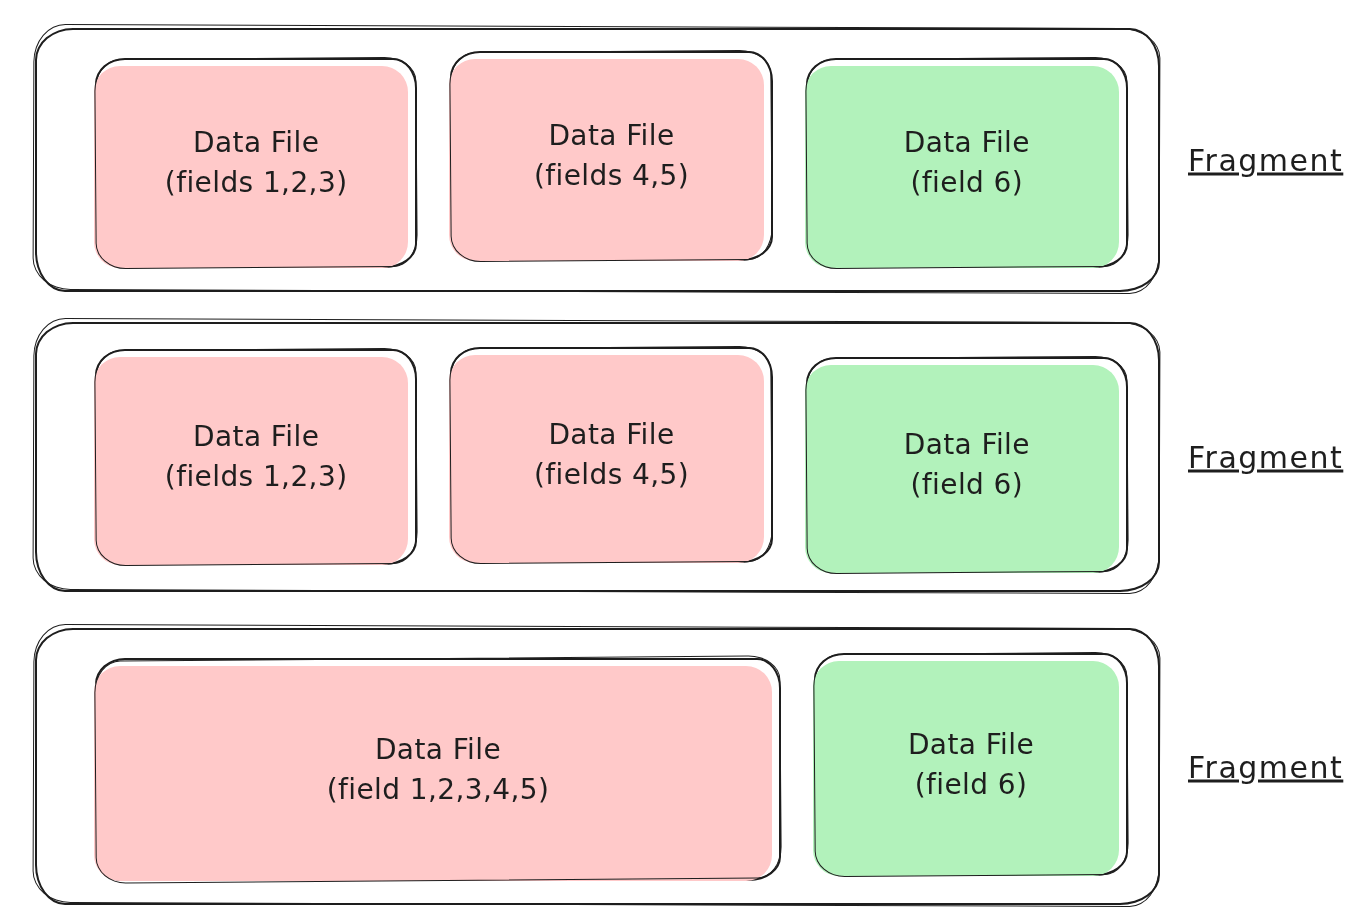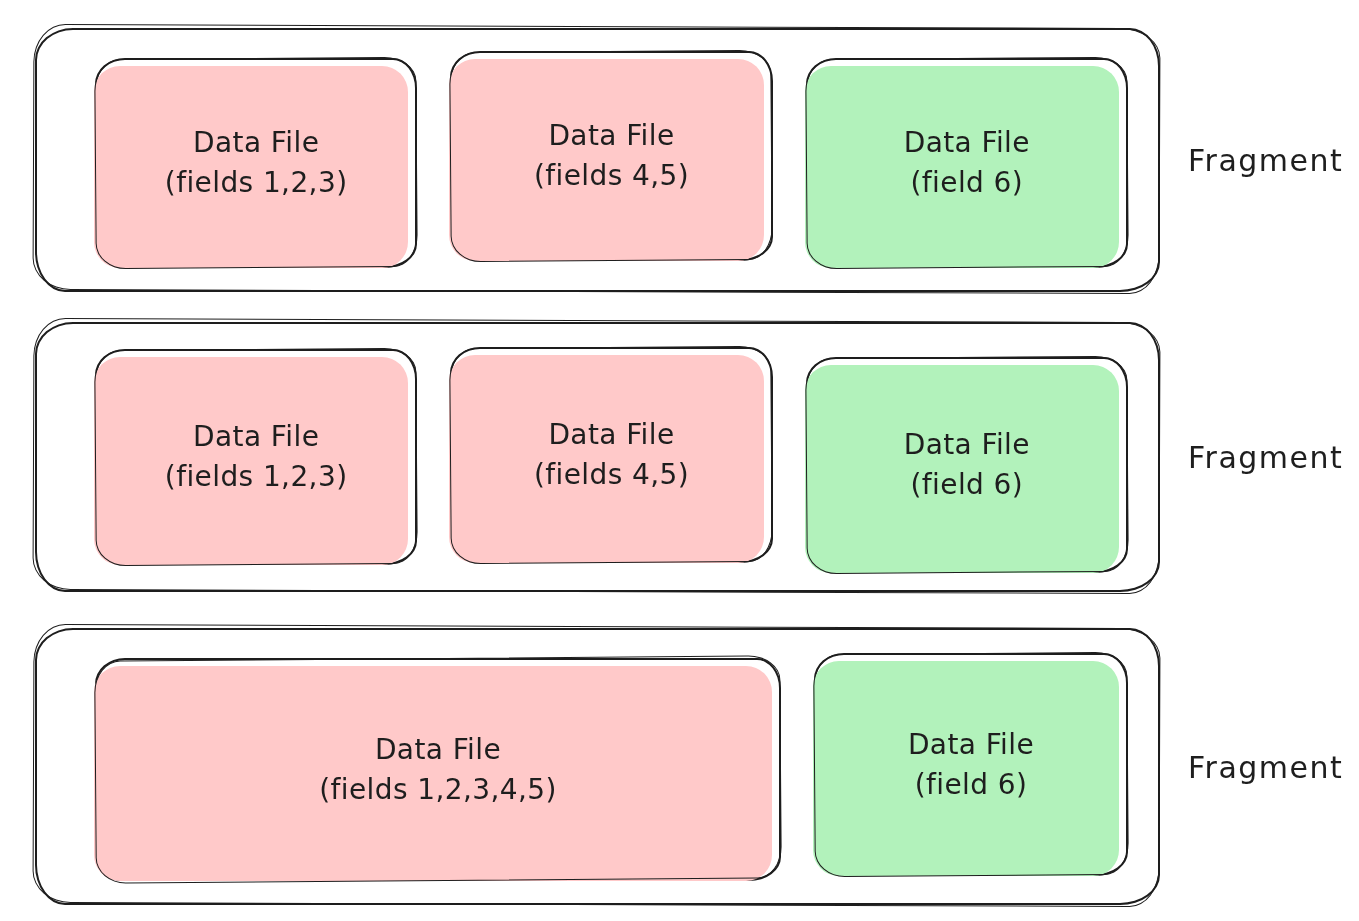--- a/index.html
+++ b/index.html
@@ -102,20 +102,21 @@
   .file-text .line { display: block; }
 
   .fragment-label {
     position: absolute;
     left: 1188px;
     top: 50%;
     transform: translateY(-50%);
     font-size: 30px;
     letter-spacing: 1.5px;
     white-space: nowrap;
+    text-decoration: underline;
   }
 </style>
 </head>
 <body>
 
 <div class="canvas">
 
   <div class="fragment-row" id="row1">
     <div class="fragment-box">
       <div class="data-file pink">
@@ -162,21 +163,21 @@
       </div>
     </div>
     <div class="fragment-label">Fragment</div>
   </div>
 
   <div class="fragment-row" id="row3">
     <div class="fragment-box">
       <div class="data-file pink wide">
         <div class="file-text">
           <span class="line">Data File</span>
-          <span class="line">(fields 1,2,3,4,5)</span>
+          <span class="line">(field 1,2,3,4,5)</span>
         </div>
       </div>
       <div class="data-file green">
         <div class="file-text">
           <span class="line">Data File</span>
           <span class="line">(field 6)</span>
         </div>
       </div>
     </div>
     <div class="fragment-label">Fragment</div>

